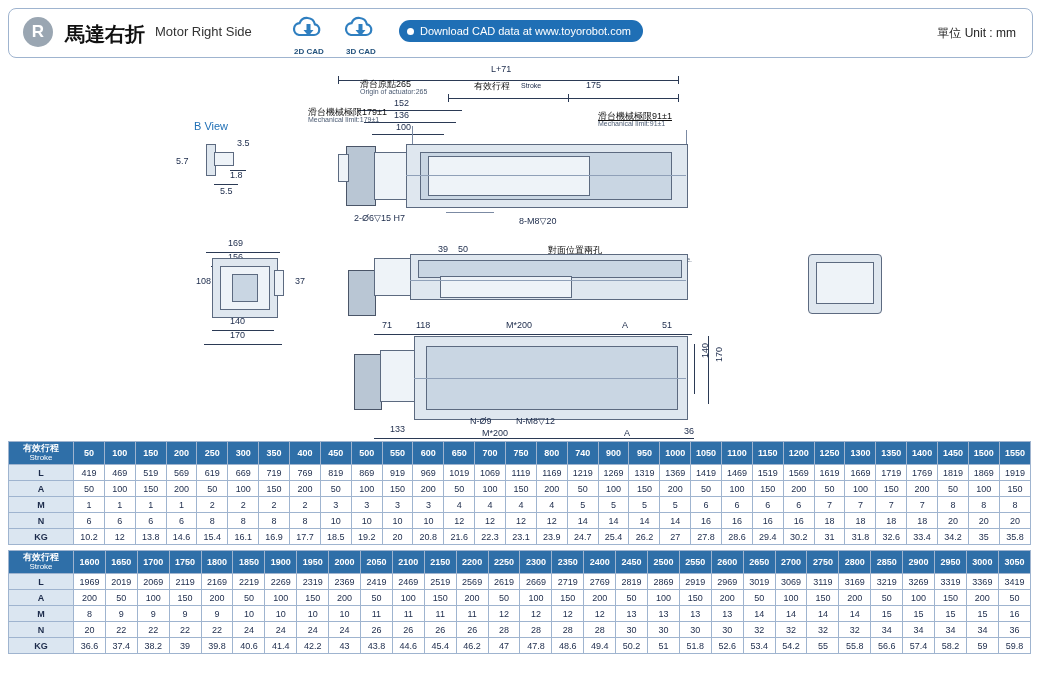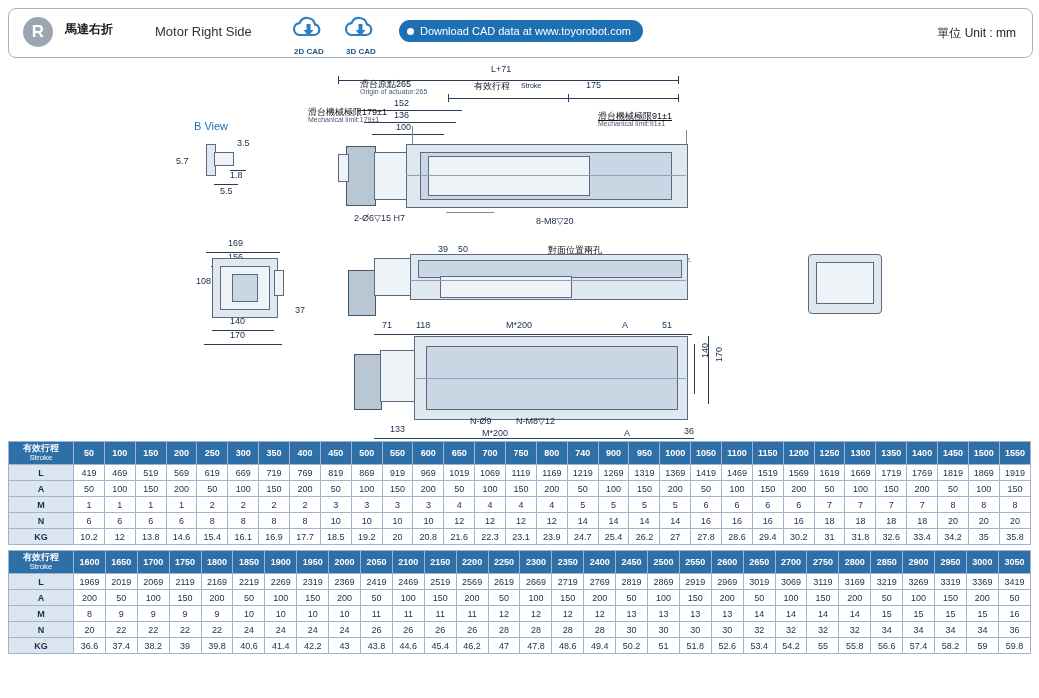--- a/index.html
+++ b/index.html
@@ -8,21 +8,21 @@
     width:1039px;height:698px;position:relative;overflow:hidden;color:#1b2a4a;
   }
   .page{position:absolute;left:0;top:0;width:1039px;height:698px;}
 
   
   .hdr{position:absolute;left:8px;top:8px;width:1023px;height:48px;
        border:1px solid #9fb4cf;border-radius:8px;background:#fff;}
   .r-badge{position:absolute;left:14px;top:8px;width:30px;height:30px;border-radius:50%;
        background:#9aa6b2;color:#fff;font-size:17px;font-weight:bold;
        display:flex;align-items:center;justify-content:center;}
-  .hdr-cn{position:absolute;left:56px;top:12px;font-size:12px;font-weight:bold;color:#111;}
+  .hdr-cn{position:absolute;left:56px;top:12px;font-size:20px;font-weight:bold;color:#111;}
   .hdr-en{position:absolute;left:146px;top:15px;font-size:13px;color:#333;}
   .cadgrp{position:absolute;left:276px;top:4px;width:110px;height:42px;}
   .cad{position:absolute;top:2px;width:48px;height:40px;text-align:center;}
   .cad svg{display:block;margin:0 auto;}
   .cad .lbl{font-size:8px;font-weight:bold;color:#23527c;margin-top:4px;}
   .pill{position:absolute;left:390px;top:11px;height:22px;border-radius:11px;background:#1f6fb5;
         color:#fff;font-size:11px;padding:0 12px 0 8px;display:flex;align-items:center;}
   .pill .dot{width:7px;height:7px;border-radius:50%;background:#fff;margin-right:6px;}
   .unit{position:absolute;right:16px;top:16px;font-size:12px;color:#222;}
 
@@ -125,39 +125,39 @@
 
     <div class="dark" style="left:338px;top:88px;width:28px;height:58px;"></div>
     <div class="box2" style="left:366px;top:94px;width:32px;height:46px;"></div>
     <div class="box" style="left:398px;top:86px;width:280px;height:62px;"></div>
     <div class="box3" style="left:412px;top:94px;width:250px;height:46px;"></div>
     <div class="box2" style="left:420px;top:98px;width:160px;height:38px;"></div>
     <div class="exth" style="left:398px;top:117px;width:280px;background:#8fa0b8;"></div>
     <div class="box2" style="left:330px;top:96px;width:9px;height:26px;"></div>
 
     <div class="lbl" style="left:346px;top:155px;text-align:right;">2-Ø6▽15 H7</div>
-    <div class="lbl" style="left:492px;top:158px;padding-left:36px;">8-M8▽20</div>
+    <div class="lbl" style="left:475px;top:158px;padding-left:36px;">8-M8▽20</div>
     <div class="exth" style="left:438px;top:154px;width:48px;"></div>
 
     <div class="lbl blue" style="left:186px;top:62px;font-size:11px;">B View</div>
     <div class="lbl" style="left:229px;top:80px;">3.5</div>
     <div class="lbl" style="left:168px;top:98px;">5.7</div>
     <div class="lbl" style="left:222px;top:112px;">1.8</div>
     <div class="lbl" style="left:212px;top:128px;">5.5</div>
     <div class="box" style="left:198px;top:86px;width:8px;height:30px;"></div>
     <div class="box2" style="left:206px;top:94px;width:18px;height:12px;"></div>
     <div class="dimline" style="left:206px;top:126px;width:24px;"></div>
     <div class="dimline" style="left:222px;top:112px;width:16px;"></div>
 
     <div class="lbl" style="left:220px;top:180px;">169</div>
     <div class="dimline" style="left:198px;top:194px;width:74px;"></div>
     <div class="lbl" style="left:220px;top:194px;">156</div>
     <div class="dimline" style="left:203px;top:208px;width:64px;"></div>
     <div class="lbl" style="left:188px;top:218px;">108</div>
-    <div class="lbl" style="left:287px;top:218px;margin-top:29px;">37</div>
+    <div class="lbl" style="left:287px;top:218px;">37</div>
     <div class="lbl blue" style="left:268px;top:228px;">B</div>
     <div class="lbl" style="left:222px;top:258px;">140</div>
     <div class="dimline" style="left:204px;top:272px;width:62px;"></div>
     <div class="lbl" style="left:222px;top:272px;">170</div>
     <div class="dimline" style="left:196px;top:286px;width:78px;"></div>
 
     <div class="box" style="left:204px;top:200px;width:64px;height:58px;"></div>
     <div class="box2" style="left:212px;top:208px;width:48px;height:42px;"></div>
     <div class="box3" style="left:224px;top:216px;width:24px;height:26px;"></div>
     <div class="box2" style="left:266px;top:212px;width:8px;height:24px;"></div>

